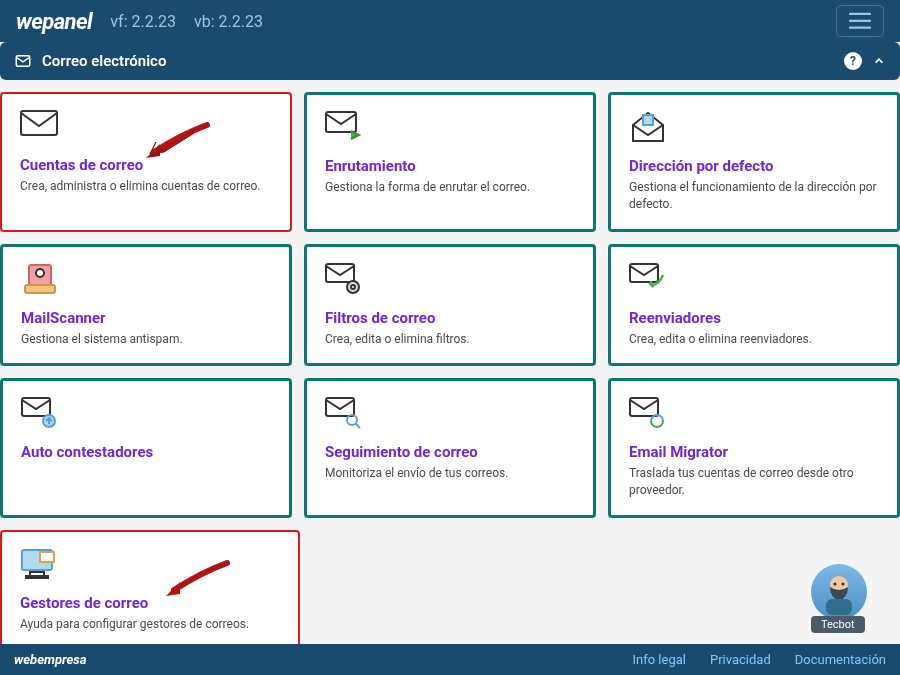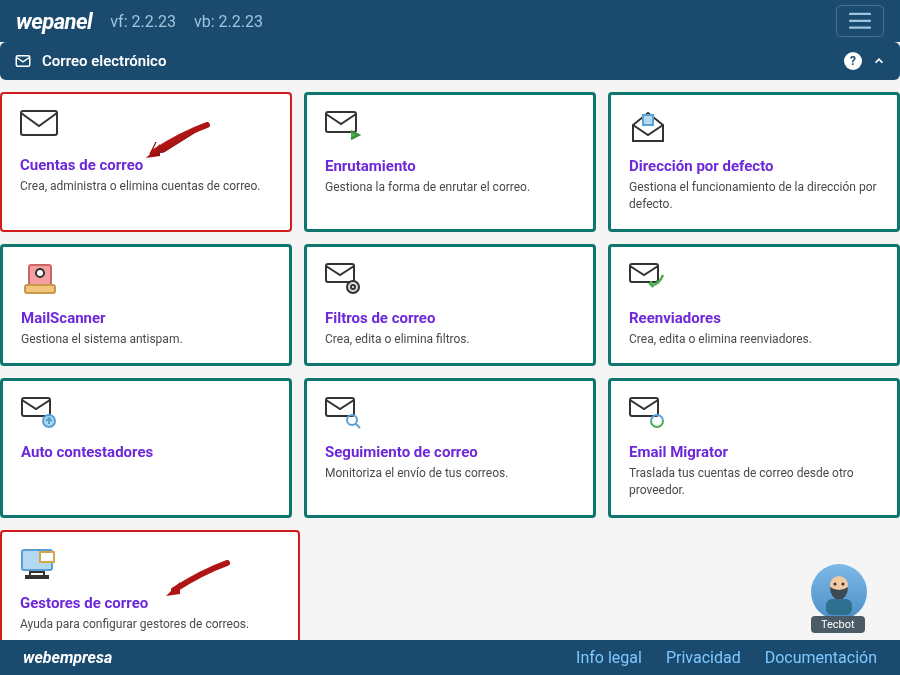--- a/index.html
+++ b/index.html
@@ -88,22 +88,22 @@
 .arrow-annotation {
   position: absolute;
   pointer-events: none;
 }
 .footer {
   background: #1b4a6f;
   color: #fff;
   display: flex;
   align-items: center;
   justify-content: space-between;
-  padding: 8px 23px;
-  font-size: 16px;
+  padding: 8px 14px;
+  font-size: 13px;
 }
 .footer-left { font-weight: bold; font-style: italic; }
 .footer-right { display: flex; gap: 24px; }
 .footer-right a { color: #7dc9ff; text-decoration: none; cursor: pointer; }
 .tecbot {
   position: fixed;
   right: 33px;
   bottom: 42px;
   display: flex;
   flex-direction: column;

